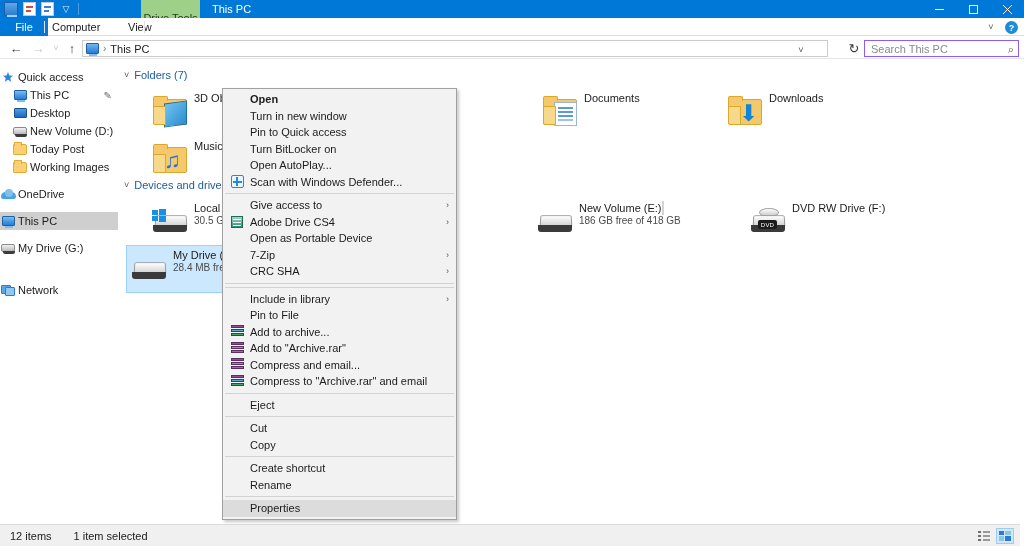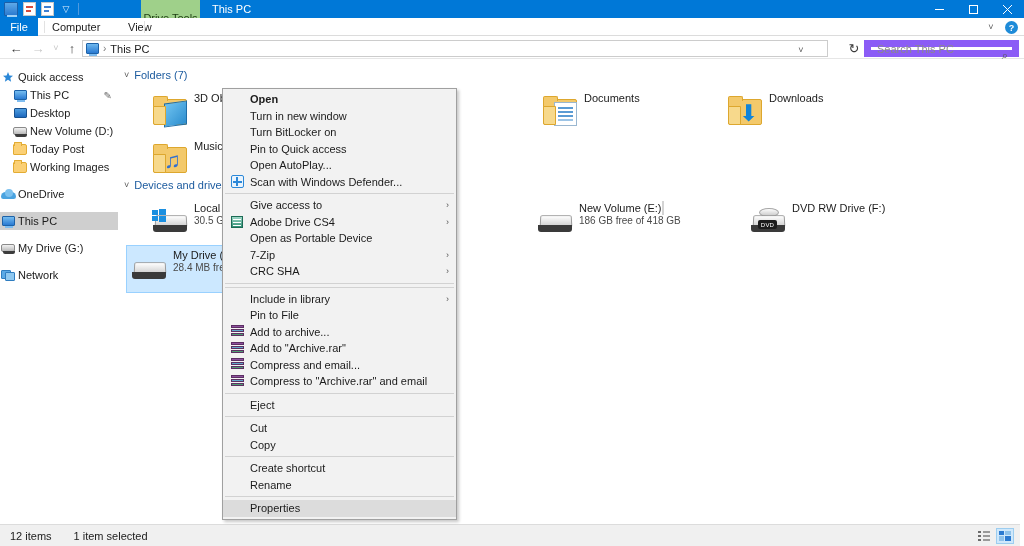--- a/index.html
+++ b/index.html
@@ -47,21 +47,21 @@
   .wincontrols { position: absolute; top: 0; right: 0; height: 18px; display: flex; }
   .wc { width: 34px; height: 18px; display: flex; align-items: center; justify-content: center; }
   .wc svg { display: block; }
 
   
   .ribbonstrip {
     position: absolute; top: 18px; left: 0; width: 1024px; height: 18px;
     background: #fff; border-bottom: 1px solid #dcdcdc;
   }
   .rb-file {
-    position: absolute; left: 0; top: 0; width: 38px; height: 18px;
+    position: absolute; left: 0; top: 0; width: 48px; height: 18px;
     background: #0078d7; color: #fff; font-size: 11px;
     display: flex; align-items: center; justify-content: center;
   }
   .rb-tab {
     position: absolute; top: 0; height: 18px; font-size: 11px;
     display: flex; align-items: center; color: #1b1b1b;
   }
   .rb-sep { position: absolute; top: 3px; width: 1px; height: 12px; background: #e2e2e2; }
   .rb-collapse {
     position: absolute; right: 26px; top: 2px; width: 14px; height: 14px;
@@ -94,21 +94,21 @@
   }
   .addr-pc-ico::after { content:""; position:absolute; left:2px; bottom:-3px; width:8px; height:2px; background:#7fbdf0; }
   .addr-crumb-sep { color: #7a7a7a; font-size: 10px; margin: 0 4px 0 1px; }
   .addr-crumb { font-size: 11px; color: #1b1b1b; }
   .addr-dd {
     position: absolute; right: 18px; top: 1px; width: 16px; height: 15px;
     display: flex; align-items: center; justify-content: center; color: #555; font-size: 9px;
   }
   .search-box {
     position: absolute; left: 864px; top: 3px; width: 155px; height: 17px;
-    border: 7px solid #8b5cf6; background: #fff; display: flex; align-items: center;
+    border: 1px solid #8b5cf6; background: #fff; display: flex; align-items: center;
   }
   .search-box input {
     border: 0; outline: 0; font-family: "Liberation Sans", sans-serif;
     font-size: 11px; color: #333; background: transparent; width: 130px; margin-left: 6px;
   }
   .search-box input::placeholder { color: #8a8a8a; }
   .search-ico { position: absolute; right: 4px; top: 2px; color: #555; font-size: 11px; }
 
   
   .sidebar {
@@ -375,21 +375,21 @@
       <span>This PC</span>
     </div>
 
     <div class="sb-item" style="margin-top:9px;">
       <span class="sb-ico">
           <span class="i-drive"></span>
         </span>
       <span>My Drive (G:)</span>
     </div>
 
-    <div class="sb-item" style="margin-top:9px;">
+    <div class="sb-item" style="margin-top:24px;">
       <span class="sb-ico">
           <span class="i-network"></span>
         </span>
       <span>Network</span>
     </div>
   </div>
 
   <div class="content">
 
     <div class="group-header" style="left:6px; top:10px;">
@@ -521,24 +521,24 @@
   </div>
 
   <div class="ctxmenu" id="ctxmenu">
       <div class="ctx-item bold">
         <span>Open</span>
       </div>
       <div class="ctx-item">
         <span>Turn in new window</span>
       </div>
       <div class="ctx-item">
+        <span>Pin to Quick access</span>
+      </div>
+      <div class="ctx-item">
         <span>Turn BitLocker on</span>
-      </div>
-      <div class="ctx-item">
-        <span>Pin to Quick access</span>
       </div>
       <div class="ctx-item">
         <span>Open AutoPlay...</span>
       </div>
       <div class="ctx-item">
         <span class="ctx-ico">
           <span class="ci-defender"></span>
         </span>
         <span>Scan with Windows Defender...</span>
       </div>

